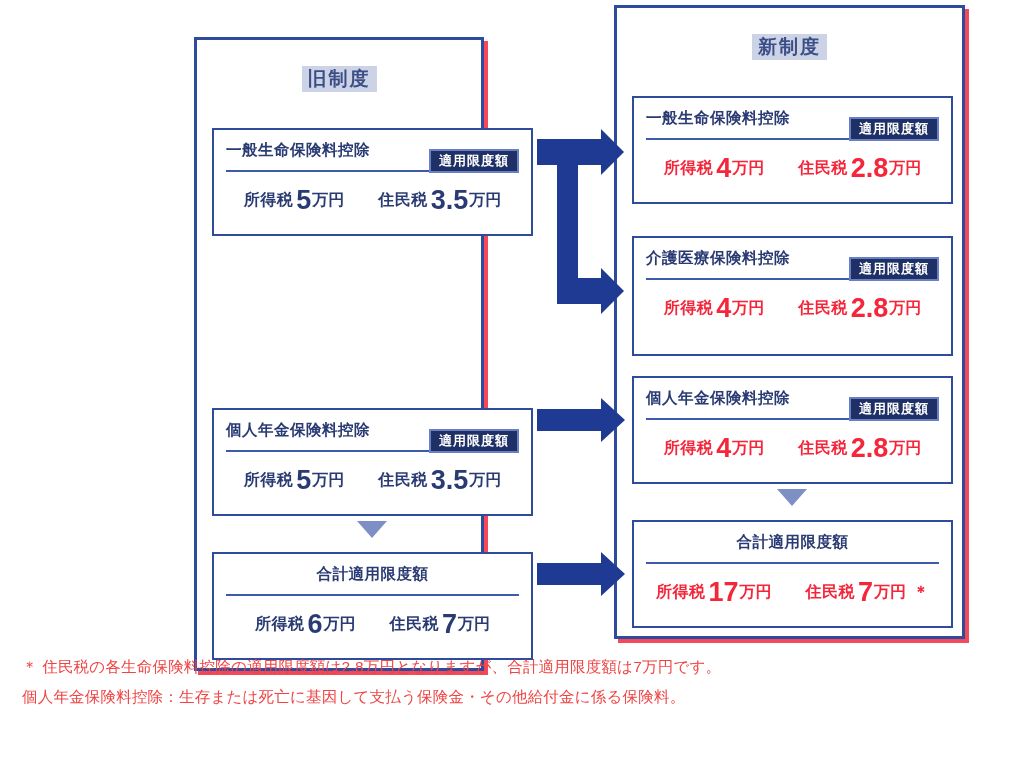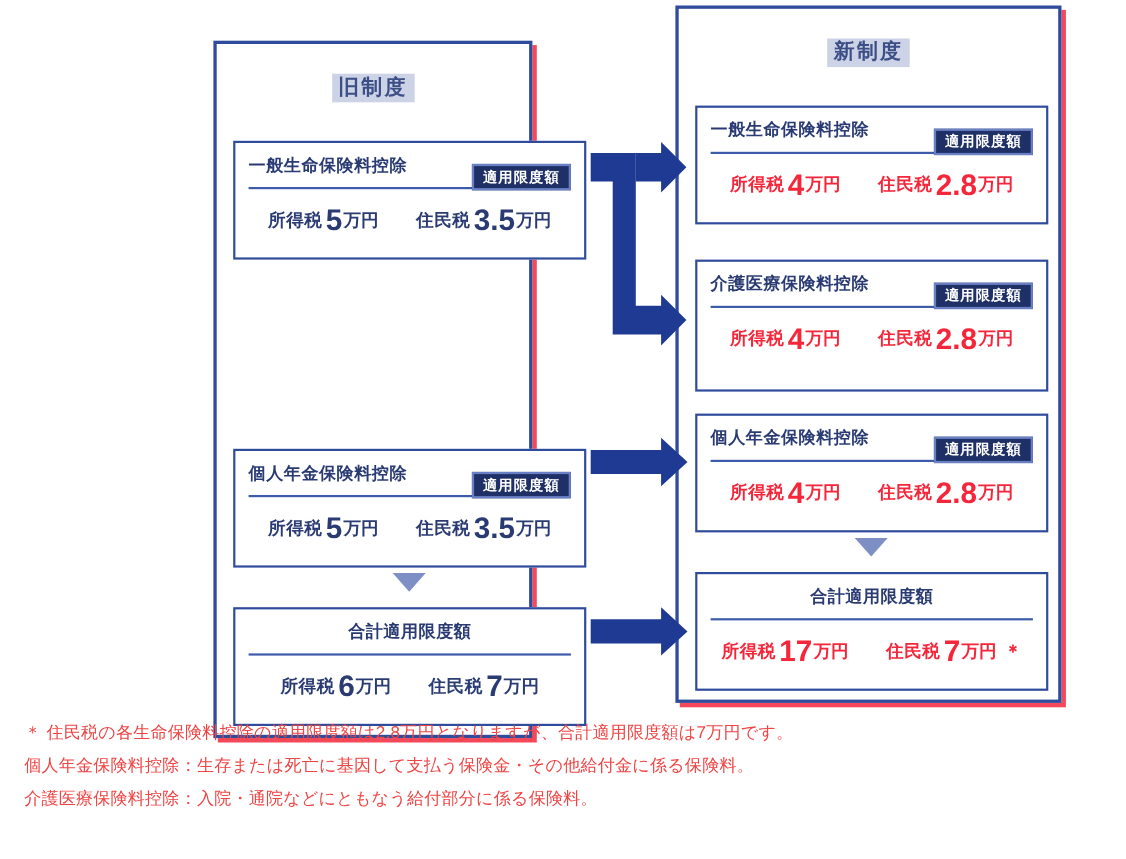--- a/index.html
+++ b/index.html
@@ -319,16 +319,15 @@
 
       <g fill="#1f3a93">
         <path d="M537,563 L601,563 L601,552 L625,574 L601,596 L601,585 L537,585 Z"></path>
       </g>
     </svg>
   </div>
 
   <div class="notes">
     <div class="note">＊ 住民税の各生命保険料控除の適用限度額は2.8万円となりますが、合計適用限度額は7万円です。</div>
     <div class="note">個人年金保険料控除：生存または死亡に基因して支払う保険金・その他給付金に係る保険料。</div>
-    <div class="note">介護医療保険料控除：入院・通院などにともなう給付部分に係る保険料。</div>
   </div>
 
 </div>
 
 </body></html>

